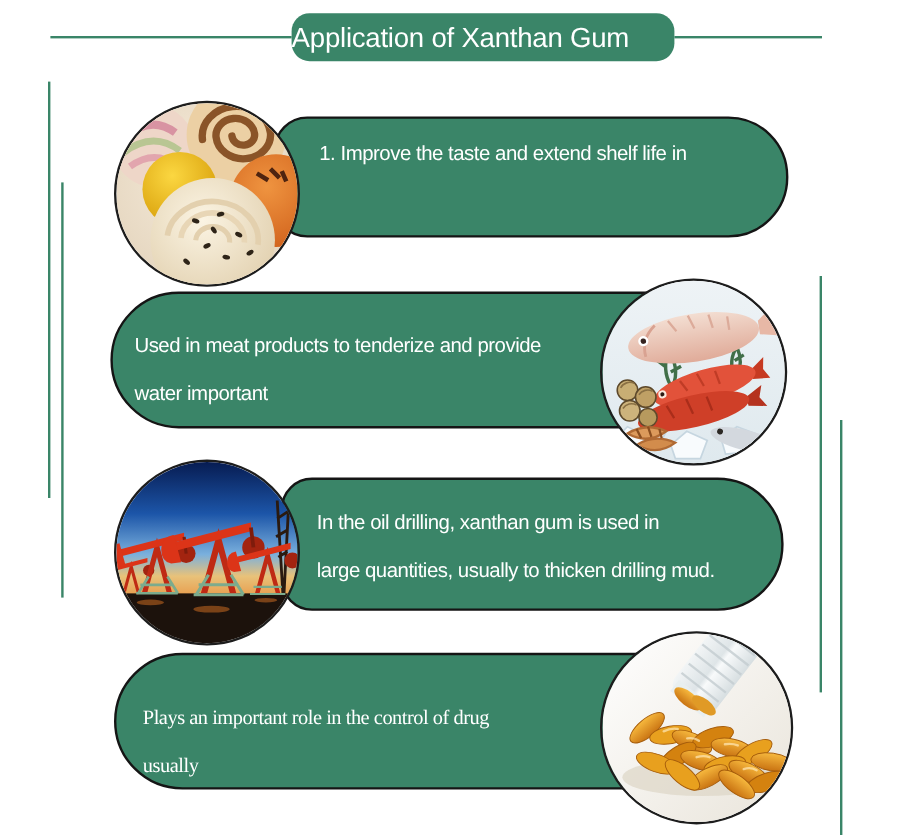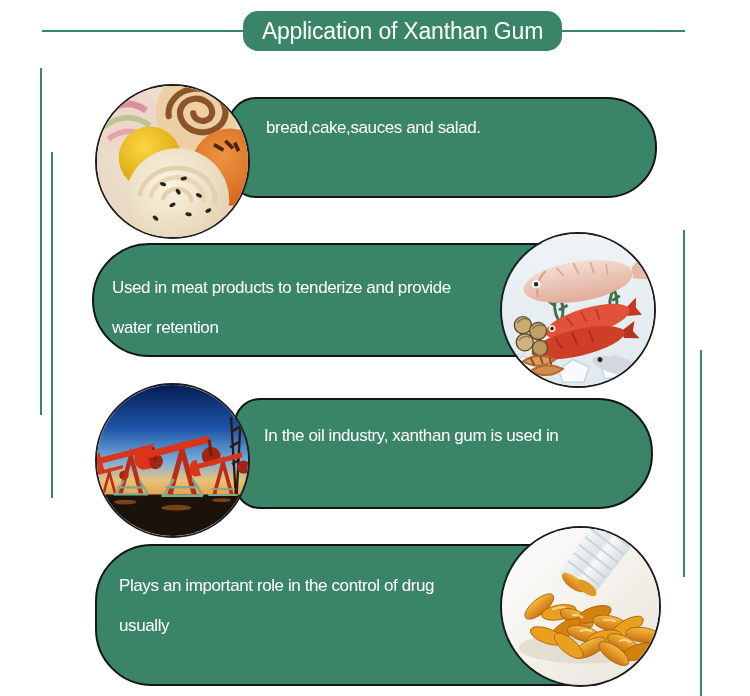--- a/index.html
+++ b/index.html
@@ -2,30 +2,30 @@
 <html style="--accent-green: #3A8568; --outline-black: #151515; --text-white: #FFFFFF; --background: #FFFFFF;"><head>
 <meta charset="utf-8">
 <style>
   html,body{margin:0;padding:0;background:#fff;}
   .canvas{position:relative;width:750px;height:696px;background:var(--background,#fff);
           overflow:hidden;font-family:"Liberation Sans",sans-serif;}
   .hline{position:absolute;height:2px;background:var(--accent-green,#3A8568);}
   .vline{position:absolute;width:2px;background:var(--accent-green,#3A8568);}
   .title-banner{position:absolute;left:243px;top:11px;width:319px;height:40px;
     background:var(--accent-green,#3A8568);border-radius:15px;display:flex;
-    align-items:center;justify-content:center;}
+    align-items:center;justify-content:flex-start;}
   .title-banner span{color:var(--text-white,#fff);font-size:23px;letter-spacing:-0.2px;}
   .pill{position:absolute;background:var(--accent-green,#3A8568);
     border:2px solid var(--outline-black,#151515);box-sizing:border-box;z-index:1;}
   .pill .tline{color:var(--text-white,#fff);font-size:17px;letter-spacing:-0.4px;
     line-height:40px;white-space:nowrap;}
   .pill-1{left:228px;top:97px;width:429px;height:101px;border-radius:28px 50px 50px 28px;padding:9px 0 0 36px;}
   .pill-2{left:92px;top:243px;width:522px;height:114px;border-radius:57px 24px 24px 57px;padding:23px 0 16px 18px;}
   .pill-3{left:234px;top:398px;width:419px;height:111px;border-radius:26px 55px 55px 26px;padding:16px 0 0 28px;}
-  .pill-4{left:95px;top:544px;width:521px;height:142px;border-radius:57px 24px 24px 57px;padding:20px 0 0 22px;}
+  .pill-4{left:95px;top:544px;width:521px;height:114px;border-radius:57px 24px 24px 57px;padding:32px 0 0 22px;font-family:Liberation Serif, serif;}
   .photo{position:absolute;border-radius:50%;overflow:hidden;
     border:2px solid #1d1d1d;z-index:2;box-sizing:border-box;}
   .photo svg{display:block;width:100%;height:100%;}
   .photo-1{left:95px;top:84px;width:155px;height:155px;}
   .photo-2{left:500px;top:232px;width:156px;height:156px;}
   .photo-3{left:95px;top:383px;width:155px;height:155px;}
   .photo-4{left:500px;top:526px;width:161px;height:161px;}
 </style>
 </head>
 <body>
@@ -37,21 +37,21 @@
     <span>Application of Xanthan Gum</span>
   </div>
   <div class="hline" style="left:562px;top:30px;width:123px;"></div>
 
   <div class="vline" style="left:40px;top:68px;height:347px;"></div>
   <div class="vline" style="left:51px;top:152px;height:346px;"></div>
   <div class="vline" style="left:683px;top:230px;height:347px;"></div>
   <div class="vline" style="left:700px;top:350px;height:346px;"></div>
 
   <div class="pill pill-1">
-    <div class="tline">bread,cake,sauces and salad.</div>
+    <div class="tline">1. Improve the taste and extend shelf life in</div>
   </div>
   <div class="photo photo-1">
     <svg viewBox="0 0 160 160">
       <defs>
         <radialGradient id="bk-bg" cx="50%" cy="40%" r="75%">
             <stop offset="0%" stop-color="#f6ecdc"></stop>
             <stop offset="100%" stop-color="#e2d2ba"></stop>
           </radialGradient>
         <radialGradient id="bk-cream" cx="42%" cy="34%" r="72%">
             <stop offset="0%" stop-color="#fbf4e3"></stop>
@@ -88,21 +88,21 @@
         <ellipse cx="97" cy="136" rx="3.4" ry="2" transform="rotate(10 97 136)"></ellipse>
         <ellipse cx="62" cy="140" rx="3.4" ry="2" transform="rotate(40 62 140)"></ellipse>
         <ellipse cx="118" cy="132" rx="3.4" ry="2" transform="rotate(-30 118 132)"></ellipse>
         <ellipse cx="86" cy="112" rx="3.4" ry="2" transform="rotate(55 86 112)"></ellipse>
       </g>
     </svg>
   </div>
 
   <div class="pill pill-2">
     <div class="tline">Used in meat products to tenderize and provide</div>
-    <div class="tline">water retention</div>
+    <div class="tline">water important</div>
   </div>
   <div class="photo photo-2">
     <svg viewBox="0 0 160 160">
       <defs>
         <linearGradient id="sf-bg" x1="0" y1="0" x2="0" y2="1">
             <stop offset="0%" stop-color="#eef3f6"></stop>
             <stop offset="100%" stop-color="#dfe9ee"></stop>
           </linearGradient>
         <linearGradient id="sf-big" x1="0" y1="0" x2="0" y2="1">
             <stop offset="0%" stop-color="#f3ded2"></stop>
@@ -157,21 +157,22 @@
       </g>
       <g transform="rotate(14 126 140)">
         <ellipse cx="126" cy="140" rx="32" ry="9" fill="#d3d8de"></ellipse>
         <path d="M154 138 l8 -5 -2 7 3 6 -9 -3 z" fill="#b9bec6"></path>
         <circle cx="102" cy="138" r="2.6" fill="#2c2824"></circle>
       </g>
     </svg>
   </div>
 
   <div class="pill pill-3">
-    <div class="tline">In the oil industry, xanthan gum is used in</div>
+    <div class="tline">In the oil drilling, xanthan gum is used in</div>
+    <div class="tline">large quantities, usually to thicken drilling mud.</div>
   </div>
   <div class="photo photo-3">
     <svg viewBox="0 0 160 160">
       <defs>
         <linearGradient id="oil-sky" x1="0" y1="0" x2="0" y2="1">
           <stop offset="0%" stop-color="#071c52"></stop>
           <stop offset="38%" stop-color="#1c55a8"></stop>
           <stop offset="68%" stop-color="#7ab0dd"></stop>
           <stop offset="84%" stop-color="#e8c27a"></stop>
           <stop offset="100%" stop-color="#e89a4a"></stop>

